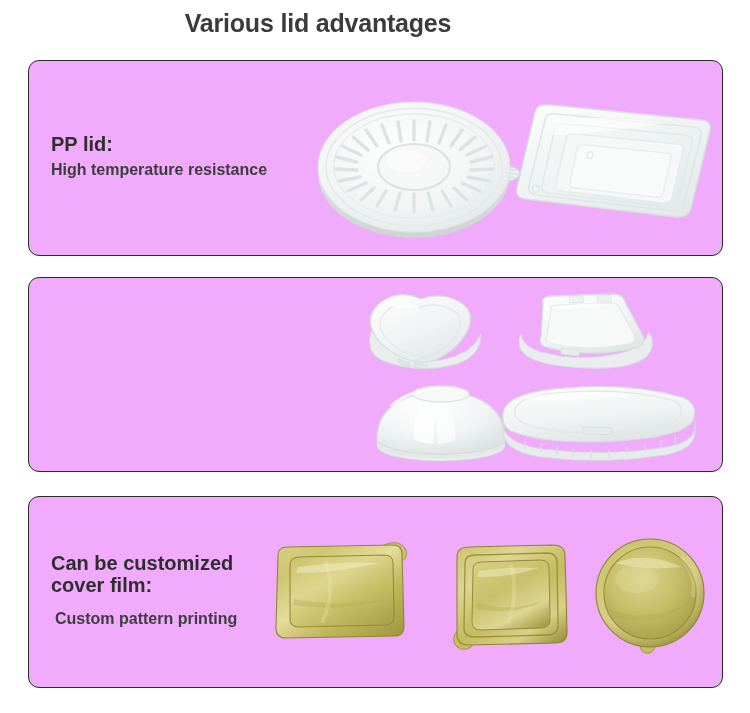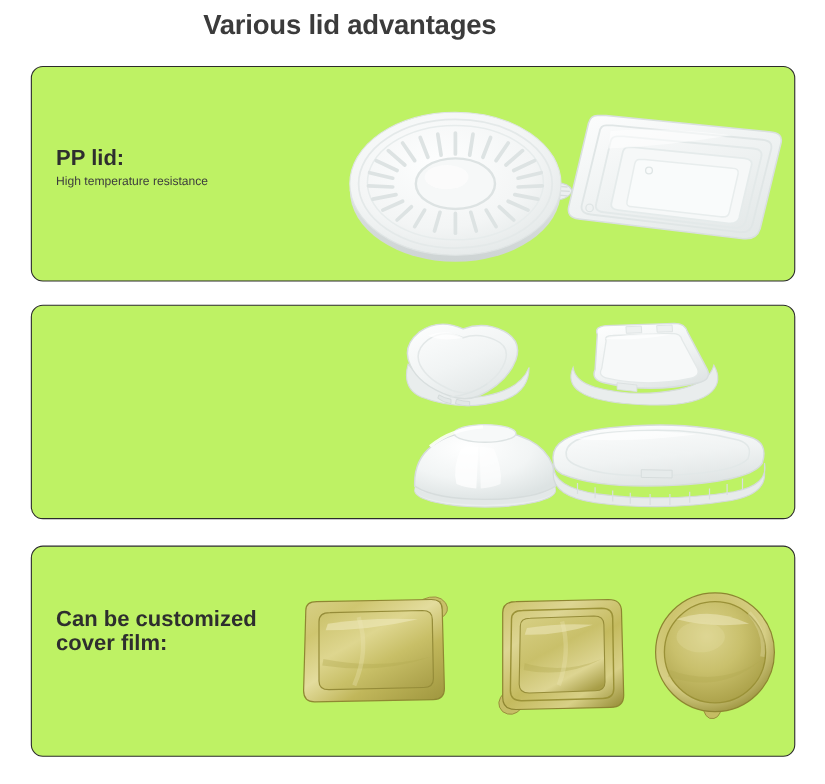--- a/index.html
+++ b/index.html
@@ -28,43 +28,43 @@
     color: #3b3b3b;
     letter-spacing: -0.2px;
   }
 
   
   .card {
     position: absolute;
     box-sizing: border-box;
     border: 1.3px solid #2b2b2b;
     border-radius: 11px;
-    background: #bef264;
+    background: #f0abfc;
     overflow: hidden;
   }
   #card-pp   { left: 28px; top: 60px;  width: 695px; height: 196px; }
   #card-pe   { left: 28px; top: 277px; width: 695px; height: 195px; }
   #card-film { left: 28px; top: 496px; width: 695px; height: 192px; }
 
   .card-text {
     position: absolute;
     left: 22px;
     z-index: 5;
   }
   .card-title {
     font-size: 20px;
     font-weight: bold;
     color: #2e2e2e;
     line-height: 1.12;
     margin: 0 0 3px 0;
     white-space: pre-line;
   }
   .card-desc {
-    font-size: 11px;
-    font-weight: normal;
+    font-size: 16px;
+    font-weight: bold;
     color: #3d3d3d;
     line-height: 1.45;
     margin: 0;
     white-space: pre-line;
   }
   #card-pp   .card-text { top: 72px; }
   #card-pe   .card-text { top: 61px; }
   #card-film .card-text { top: 55px; }
   #card-film .card-desc { padding-left: 4px; padding-top: 7px; }
 
@@ -286,20 +286,21 @@
     </div>
 
   </div>
 </div>
 
 <div class="card" id="card-film">
 
   <div class="card-text">
     <p class="card-title">Can be customized
 cover film:</p>
+    <p class="card-desc">Custom pattern printing</p>
   </div>
 
   <div class="art">
 
     <div class="prod" style="left:235px; top:40px;">
       <svg width="160" height="115" viewBox="0 0 160 115">
         <defs>
           <linearGradient id="goldRect" x1="0" y1="0" x2="0.9" y2="1">
             <stop offset="0%" stop-color="#d7cf86"></stop>
             <stop offset="22%" stop-color="#cfc670"></stop>

